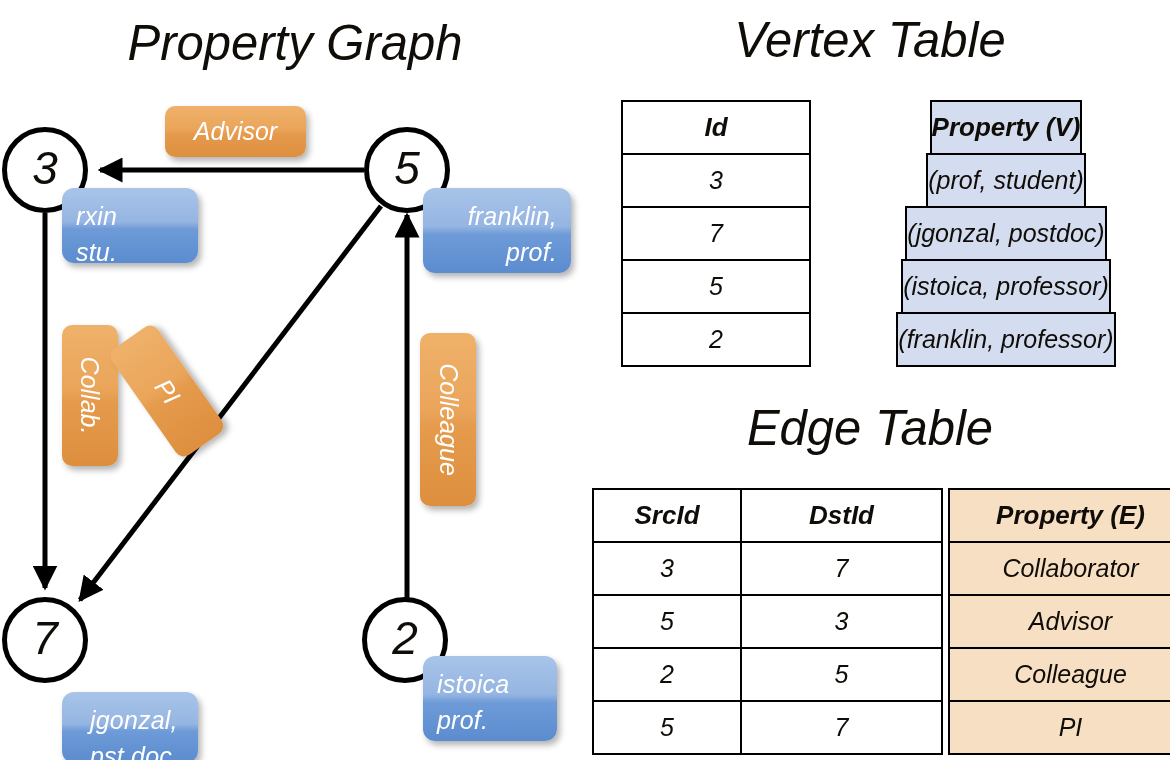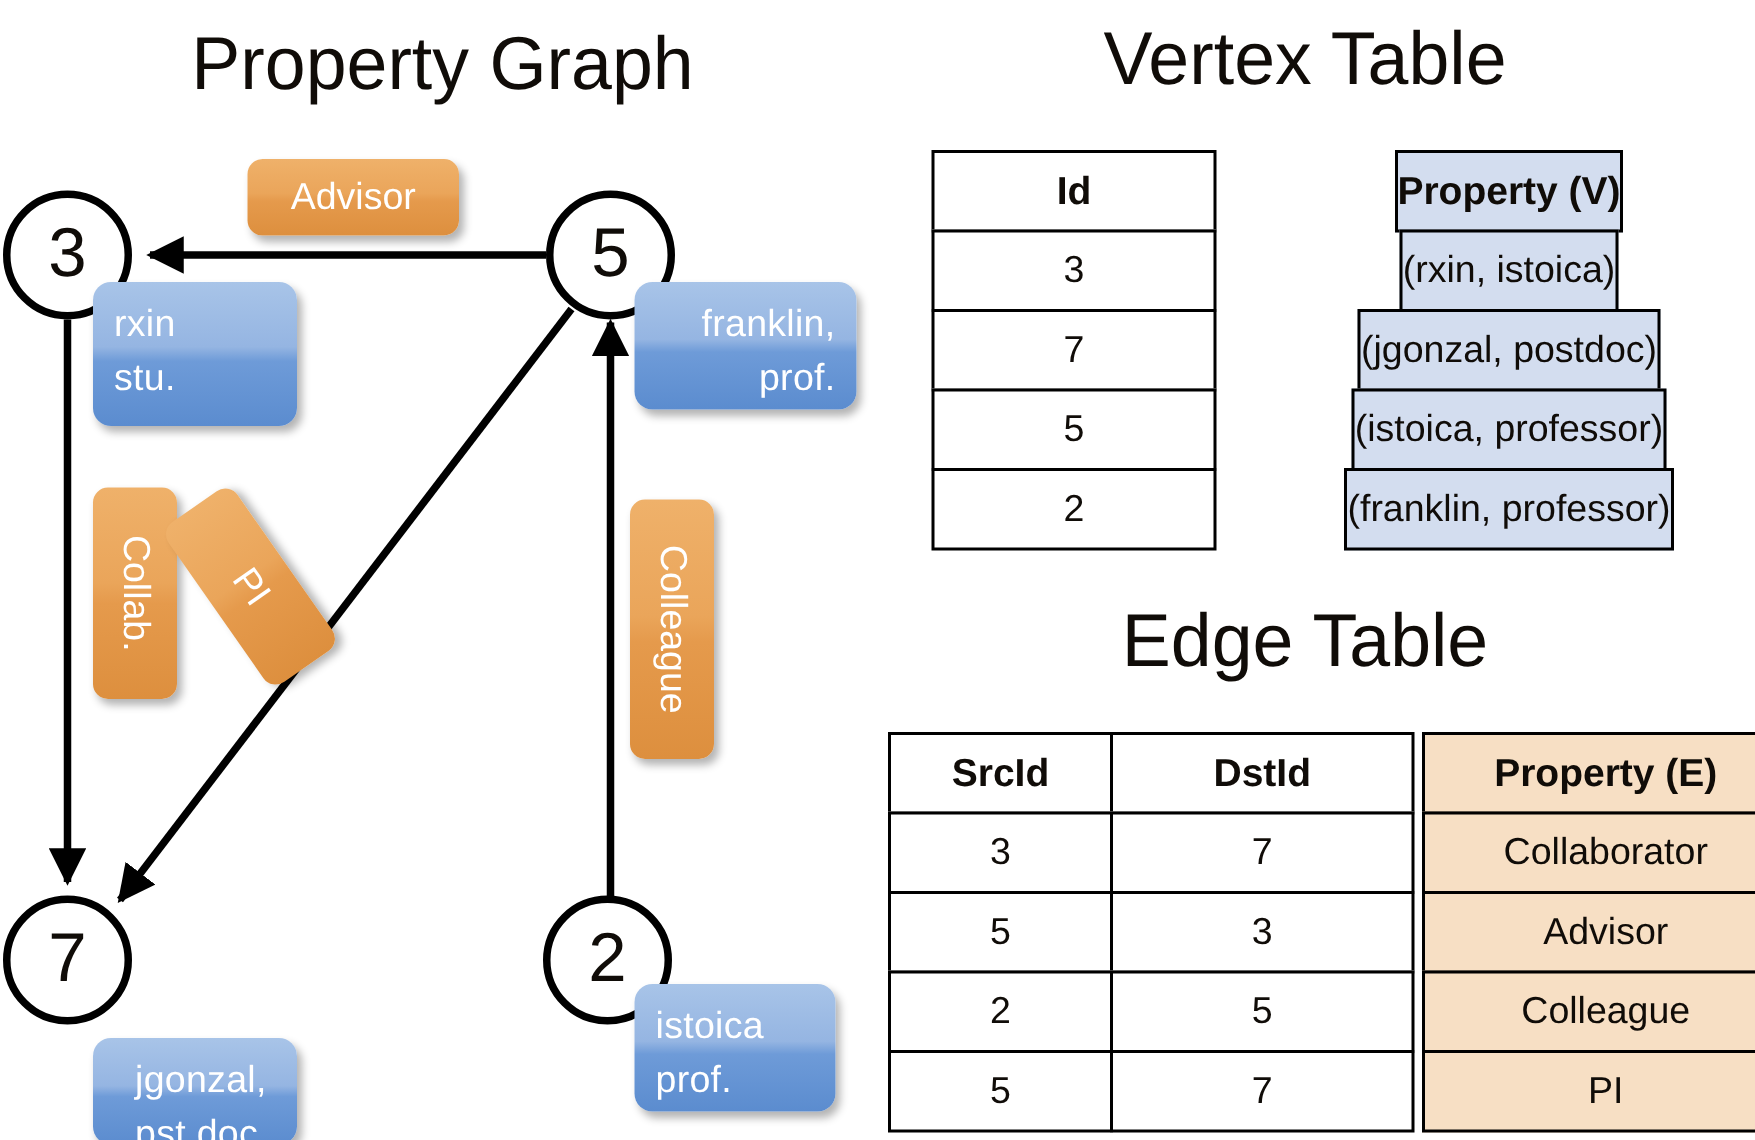--- a/index.html
+++ b/index.html
@@ -3,21 +3,21 @@
 <meta charset="utf-8">
 <style>
   html,body{margin:0;padding:0;}
   body{
     width:1170px;height:760px;
     background:#ffffff;
     font-family:"Liberation Sans", sans-serif;
     overflow:hidden;
     position:relative;
   }
-  .page{position:relative;width:1170px;height:760px;}
+  .page{position:relative;width:1170px;height:760px;font-style:italic;}
 
   
   .big-title{
     position:absolute;
     font-family:"Liberation Sans", sans-serif;
     font-weight:300;
     font-size:49px;
     color:#100c08;
     letter-spacing:0px;
     white-space:nowrap;
@@ -137,21 +137,21 @@
     <div class="node-circle" style="left:364px;top:127px;">
       <span>5</span>
     </div>
     <div class="node-circle" style="left:2px;top:597px;">
       <span>7</span>
     </div>
     <div class="node-circle" style="left:362px;top:597px;">
       <span>2</span>
     </div>
 
-    <div class="prop-box" style="left:62px;top:188px;width:136px;height:96px;">
+    <div class="prop-box" style="left:62px;top:188px;width:136px;height:75px;">
       <div>rxin</div>
       <div>stu.</div>
     </div>
     <div class="prop-box" style="left:423px;top:188px;width:148px;height:85px;text-align:right;">
       <div>franklin,</div>
       <div>prof.</div>
     </div>
     <div class="prop-box" style="left:62px;top:692px;width:136px;height:71px;padding-left:28px;">
       <div>jgonzal,</div>
       <div>pst.doc.</div>
@@ -188,21 +188,21 @@
       <div class="tcell">3</div>
       <div class="tcell">7</div>
       <div class="tcell">5</div>
       <div class="tcell">2</div>
     </div>
 
     <div class="gap"></div>
 
     <div class="tcol shaded" style="width:380px;align-items:center;">
       <div class="tcell head">Property (V)</div>
-      <div class="tcell">(rxin, istoica)</div>
+      <div class="tcell">(prof, student)</div>
       <div class="tcell">(jgonzal, postdoc)</div>
       <div class="tcell">(istoica, professor)</div>
       <div class="tcell">(franklin, professor)</div>
     </div>
   </div>
 
   <div class="big-title" id="title-edge-table">Edge Table</div>
 
   <div class="tbl" id="edge-table" style="left:592px;top:488px;align-items:center;">
 

